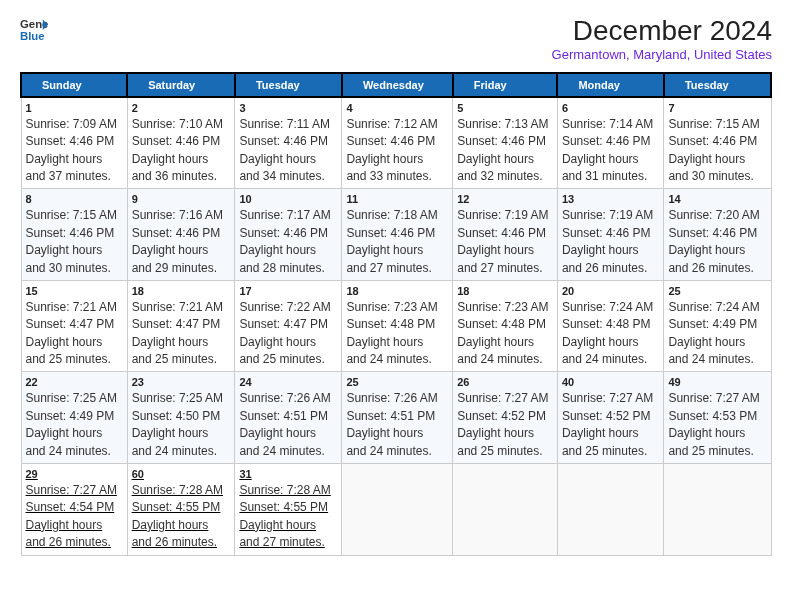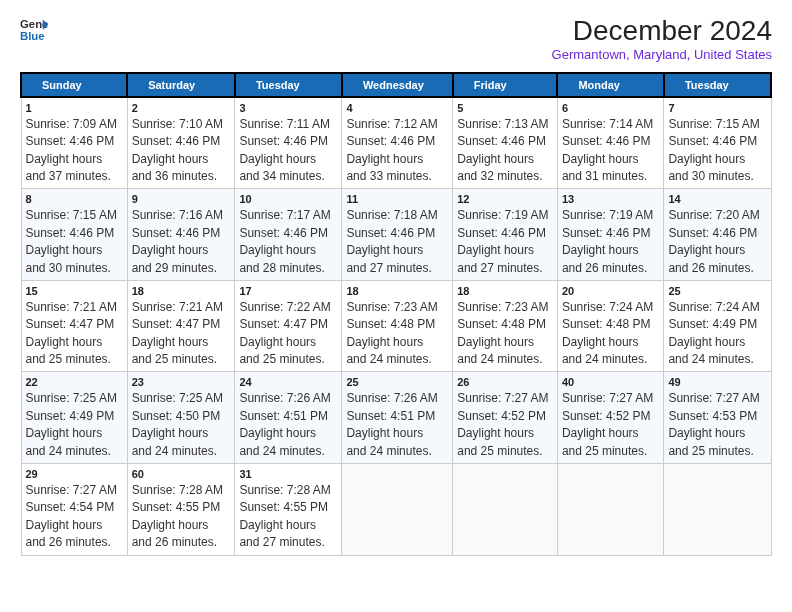--- a/index.html
+++ b/index.html
@@ -78,20 +78,21 @@
     .day-info {
       color: #333;
       line-height: 1.45;
       font-size: 12px;
     }
     .empty-cell {
       background: #f9f9f9 !important;
     }
     .last-row td {
       height: 76px;
+      text-decoration: underline;
     }
   </style>
 </head>
 <body>
 
 <div class="page">
   <div class="header">
     <div class="logo">
       <svg class="logo-icon" viewBox="0 0 32 32">
         <text x="0" y="14" font-size="13" font-weight="bold" fill="#333">General</text>

